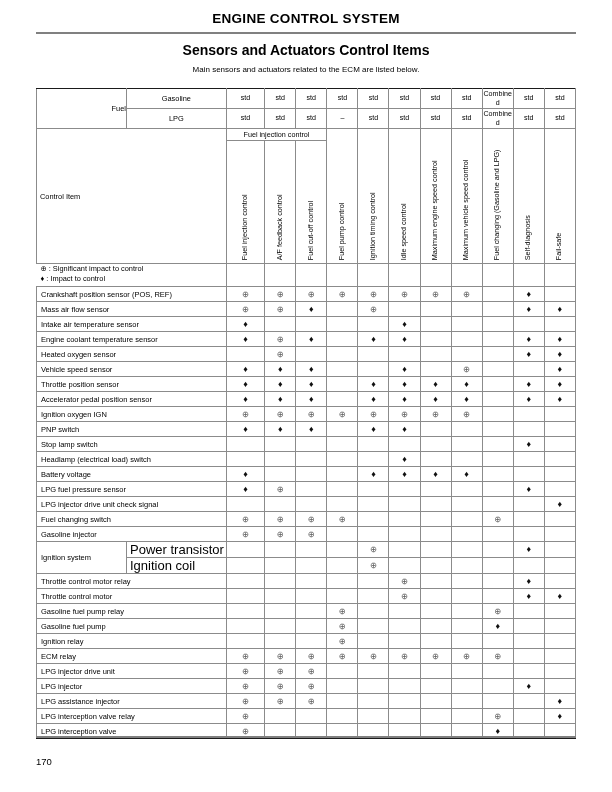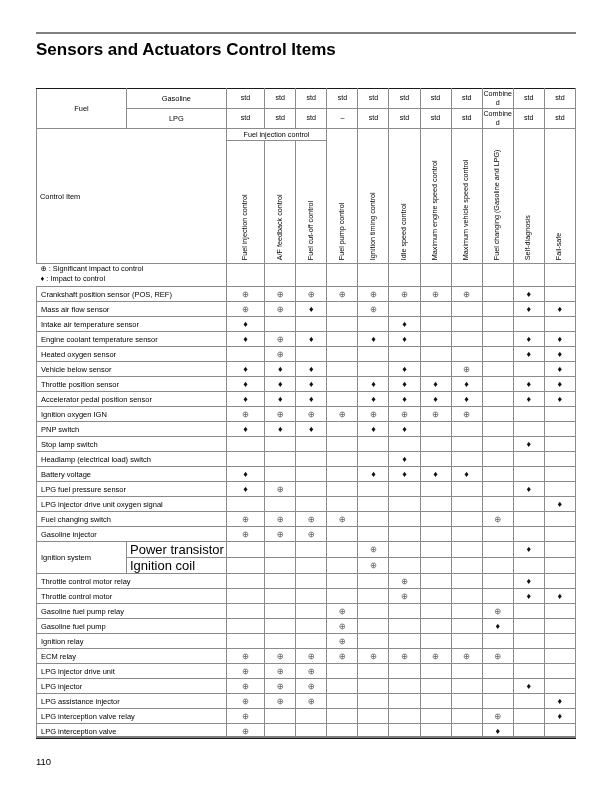--- a/index.html
+++ b/index.html
@@ -44,22 +44,22 @@
     height: 2px;
     background: #808080;
   }
 
   
   .section-title {
     position: absolute;
     top: 42px;
     left: 36px;
     width: 540px;
-    text-align: left;
-    font-size: 17px;
+    text-align: center;
+    font-size: 14px;
     font-weight: bold;
     line-height: 16px;
   }
   .section-sub {
     position: absolute;
     top: 64px;
     left: 36px;
     width: 540px;
     text-align: center;
     font-size: 8px;
@@ -90,21 +90,21 @@
   .no-t { border-top: none !important; }
   .no-b { border-bottom: none !important; }
   .top-rule td {
     border-top: 1.6px solid #1a1a1a !important;
   }
   .bot-rule td {
     border-bottom: 1.6px solid #1a1a1a !important;
   }
 
   .fuel-label {
-    text-align: center;
+    text-align: right;
     font-size: 7.4px;
   }
   .fuel-type {
     text-align: center;
     font-size: 7.4px;
   }
   .std-cell {
     text-align: center;
     font-size: 7.1px;
     line-height: 8.6px;
@@ -209,23 +209,27 @@
     font-size: 14px;
     font-weight: bold;
     letter-spacing: 0.2px;
   }
 </style>
 </head>
 <body>
 
 <div class="page">
 
+  <div class="doc-header">
+    <div class="title">ENGINE CONTROL SYSTEM</div>
+  </div>
   <div class="header-rule"></div>
 
   <div class="section-title">Sensors and Actuators Control Items</div>
+  <div class="section-sub">Main sensors and actuators related to the ECM are listed below.</div>
 
   <div class="tbl-wrap">
     <table class="grid">
       <colgroup>
         <col style="width:84px">
         <col style="width:93px">
         <col style="width:36px">
         <col style="width:29px">
         <col style="width:29px">
         <col style="width:29px">
@@ -397,21 +401,21 @@
             <td class="mark"></td>
             <td class="mark"></td>
             <td class="mark"></td>
             <td class="mark"></td>
             <td class="mark"></td>
             <td class="mark"></td>
             <td class="mark"><span class="m-imp">♦</span></td>
             <td class="mark"><span class="m-imp">♦</span></td>
           </tr>
           <tr class="data-row">
-            <td colspan="2" class="rowname">Vehicle below sensor</td>
+            <td colspan="2" class="rowname">Vehicle speed sensor</td>
             <td class="mark"><span class="m-imp">♦</span></td>
             <td class="mark"><span class="m-imp">♦</span></td>
             <td class="mark"><span class="m-imp">♦</span></td>
             <td class="mark"></td>
             <td class="mark"></td>
             <td class="mark"><span class="m-imp">♦</span></td>
             <td class="mark"></td>
             <td class="mark"><span class="m-sig">⊕</span></td>
             <td class="mark"></td>
             <td class="mark"></td>
@@ -523,21 +527,21 @@
             <td class="mark"></td>
             <td class="mark"></td>
             <td class="mark"></td>
             <td class="mark"></td>
             <td class="mark"></td>
             <td class="mark"></td>
             <td class="mark"><span class="m-imp">♦</span></td>
             <td class="mark"></td>
           </tr>
           <tr class="data-row">
-            <td colspan="2" class="rowname">LPG injector drive unit oxygen signal</td>
+            <td colspan="2" class="rowname">LPG injector drive unit check signal</td>
             <td class="mark"></td>
             <td class="mark"></td>
             <td class="mark"></td>
             <td class="mark"></td>
             <td class="mark"></td>
             <td class="mark"></td>
             <td class="mark"></td>
             <td class="mark"></td>
             <td class="mark"></td>
             <td class="mark"></td>
@@ -752,15 +756,15 @@
             <td class="mark"></td>
             <td class="mark"><span class="m-imp">♦</span></td>
             <td class="mark"></td>
             <td class="mark"></td>
           </tr>
         </tbody>
     </table>
   </div>
 
   <div class="footer-rule"></div>
-  <div class="folio">110</div>
+  <div class="folio">170</div>
 
 </div>
 
 </body></html>

